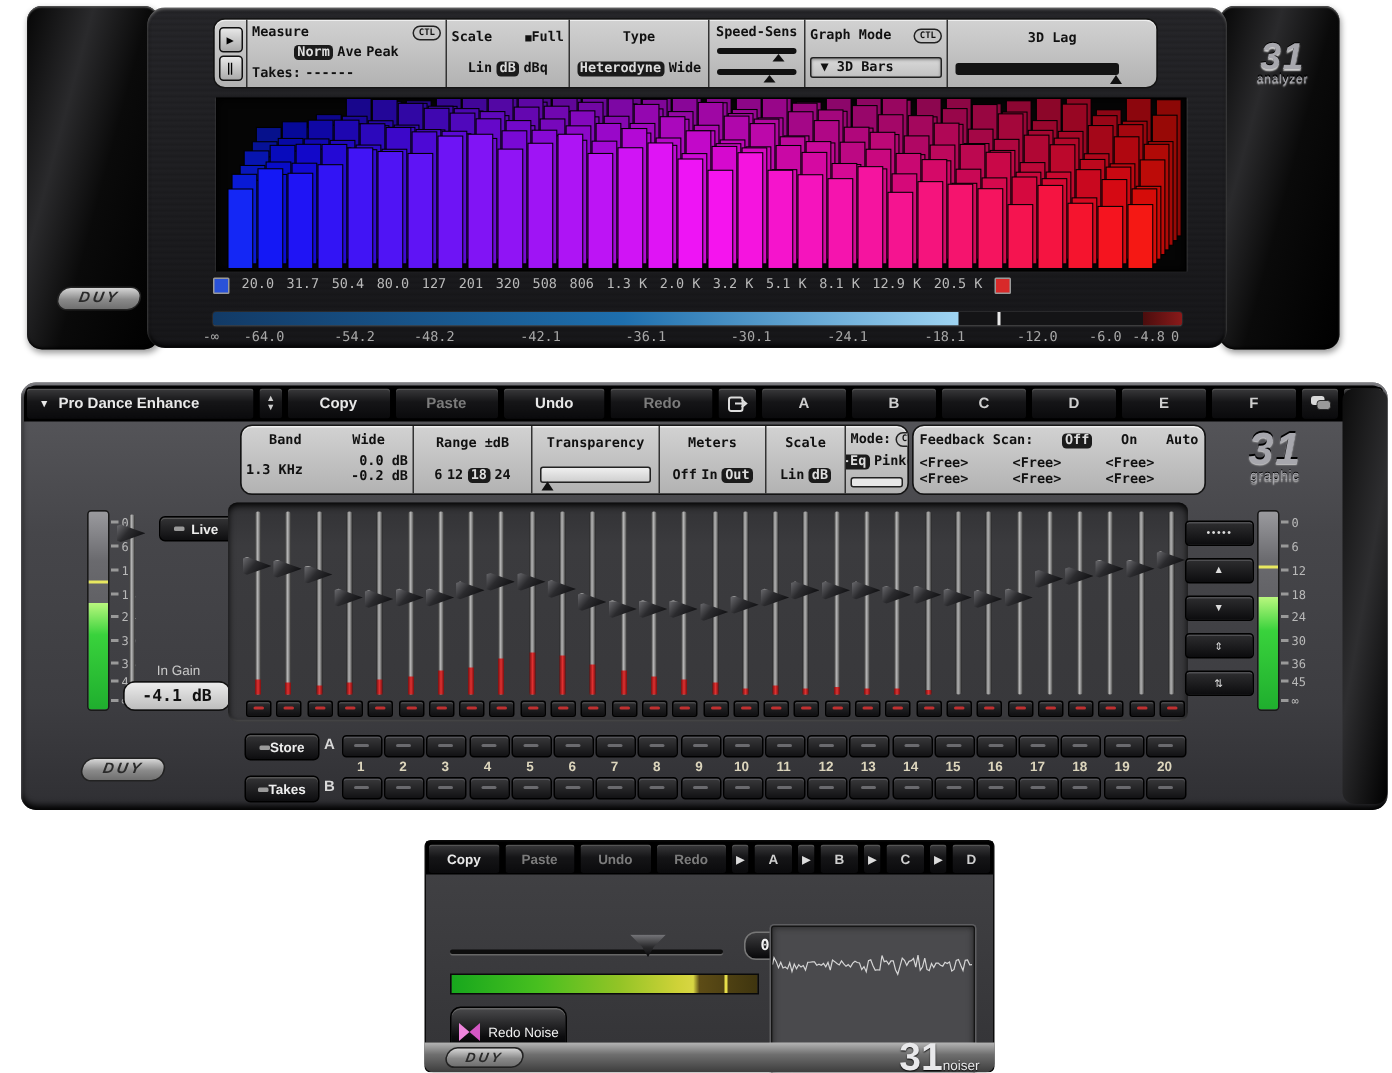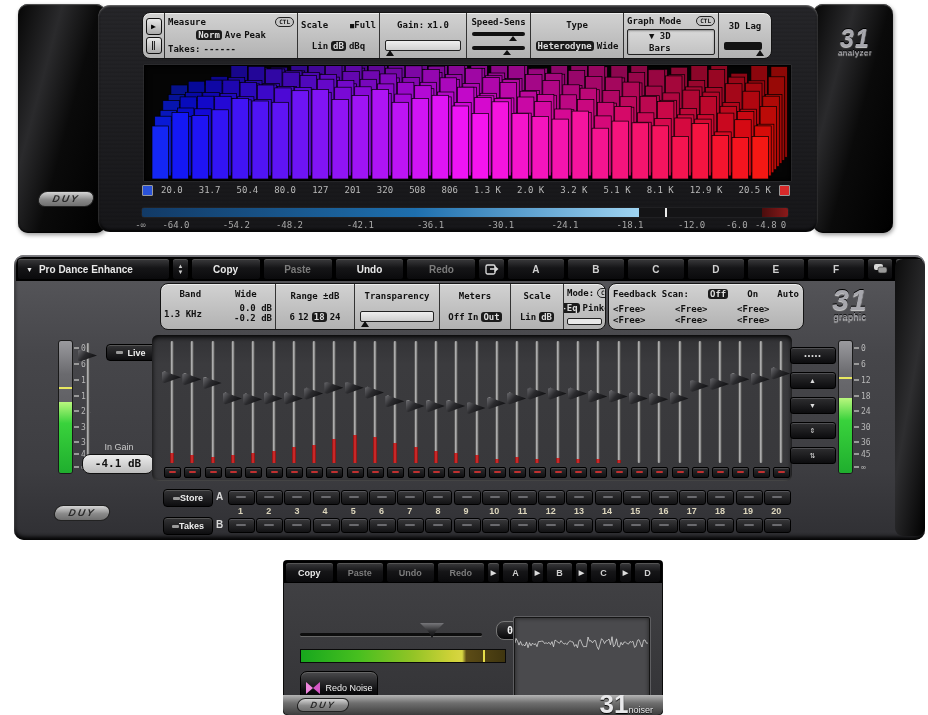--- a/index.html
+++ b/index.html
@@ -43,26 +43,26 @@
   .ctl{border:1px solid #222;border-radius:6px;font-size:6px;padding:0 3px;line-height:8px;background:#c6c6c6;}
   .tport{width:19px;align-items:center;justify-content:center;gap:2px;display:flex;flex-direction:column;border-left:none;padding:2px 1px;}
   .tbtn-sq{width:14px;height:15px;border:1px solid #111;border-radius:3px;background:linear-gradient(#e8e8e8,#aaa);
     color:#000;font-size:8px;line-height:15px;text-align:center;}
   .hslider{position:relative;height:9px;border:1px solid #222;border-radius:2px;background:linear-gradient(#efefef,#cfcfcf);margin:0 2px;}
   .tri-marker{position:absolute;bottom:-6px;width:0;height:0;border-left:4px solid transparent;border-right:4px solid transparent;border-bottom:6px solid #111;}
   .speedbar{position:relative;height:4px;background:#111;border-radius:2px;margin:2px 2px 4px 2px;}
   .speedbar .tri-marker{bottom:-5px;border-bottom-width:5px;}
   .lagbar{position:relative;height:8px;background:#141414;border-radius:2px;margin:0 2px;width:82%;}
   .dropdown{border:1px solid #222;border-radius:2px;background:linear-gradient(#d9d9d9,#c2c2c2);
-    padding:0 21px;text-align:left;line-height:12px;box-shadow:inset 0 1px 2px rgba(0,0,0,.35);}
+    padding:0 6px;text-align:left;line-height:12px;box-shadow:inset 0 1px 2px rgba(0,0,0,.35);}
   .chk{font-size:7px;}
 
   #an-display{position:absolute;left:46px;top:60px;width:645px;height:114px;background:#050505;
     border:1px solid #000;box-shadow:inset 0 0 6px #000, 0 0 1px #666;}
-  #freq-row{position:absolute;left:44px;top:178px;width:648px;height:14px;display:flex;align-items:center;gap:4px;}
+  #freq-row{position:absolute;left:44px;top:178px;width:532px;height:14px;display:flex;align-items:center;gap:4px;}
   .swatch{width:9px;height:9px;border:1px solid #999;border-radius:1px;flex:0 0 auto;}
   #freq-labels{flex:1;display:flex;justify-content:space-between;padding:0 4px;}
   .freq-label{color:#b9b9b9;font-size:9px;font-family:"DejaVu Sans Mono",monospace;}
   #level-bar{position:absolute;left:44px;top:203px;width:646px;height:9px;border-radius:2px;overflow:hidden;background:#141416;box-shadow:0 0 1px #777;}
   #lvl-blue{position:absolute;left:0;top:0;bottom:0;background:linear-gradient(90deg,#123a66,#1e6fae 55%,#9fd4f2);}
   #lvl-red{position:absolute;right:0;top:0;bottom:0;background:linear-gradient(90deg,#4a0d0d,#8a1a1a);}
   #lvl-tick{position:absolute;top:0;bottom:0;width:2px;background:#eaeaea;}
   #db-row{position:absolute;left:36px;top:215px;width:656px;height:12px;}
   .db-label{position:absolute;transform:translateX(-50%);color:#a8a8a8;font-size:9px;font-family:"DejaVu Sans Mono",monospace;white-space:nowrap;}
 
@@ -208,44 +208,35 @@
           <div class="rowline" style="justify-content:space-between">
             <span>Scale</span>
             <span><span class="chk">■</span><span>Full</span></span>
           </div>
           <div class="rowline">
             <span>Lin</span>
             <span class="inv">dB</span>
             <span>dBq</span>
           </div>
         </div>
-        <div class="an-cell" style="width:80px">
+        <div class="an-cell" style="width:86px">
+          <div class="cell-title">Type</div>
           <div class="rowline">
-            <span>Gain:</span>
-            <span>x1.0</span>
-          </div>
-          <div class="hslider">
-              <div class="tri-marker" style="left:0"></div>
-            </div>
+            <span class="inv">Heterodyne</span>
+            <span>Wide</span>
+          </div>
         </div>
         <div class="an-cell" style="width:57px">
           <div class="cell-title">Speed-Sens</div>
           <div class="speedbar">
               <div class="tri-marker" style="right:8px"></div>
             </div>
           <div class="speedbar">
               <div class="tri-marker" style="right:14px"></div>
             </div>
-        </div>
-        <div class="an-cell" style="width:86px">
-          <div class="cell-title">Type</div>
-          <div class="rowline">
-            <span class="inv">Heterodyne</span>
-            <span>Wide</span>
-          </div>
         </div>
         <div class="an-cell" style="width:88px">
           <div class="rowline" style="justify-content:space-between">
             <span>Graph Mode</span>
             <span class="ctl">CTL</span>
           </div>
           <div class="dropdown">
             <span>▼</span>
             <span>3D Bars</span>
           </div>

